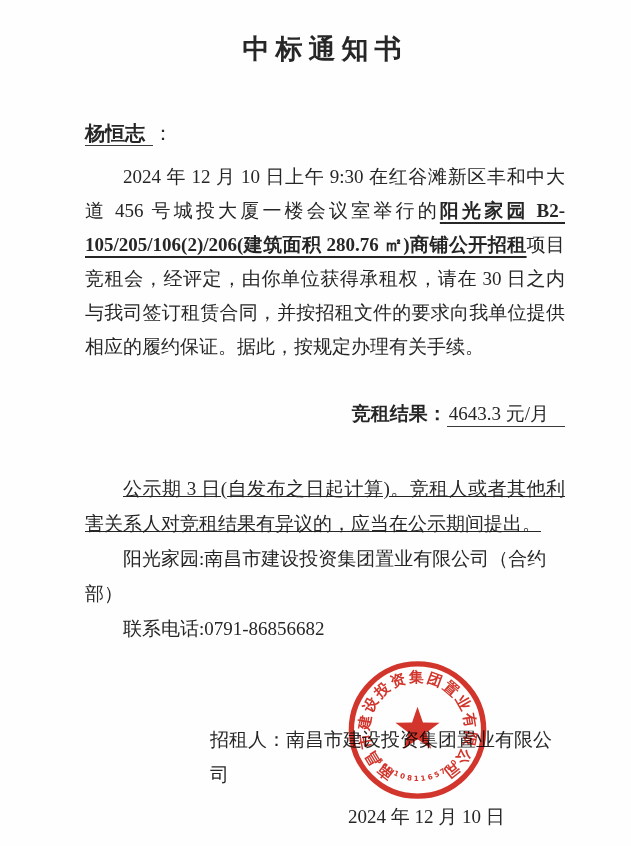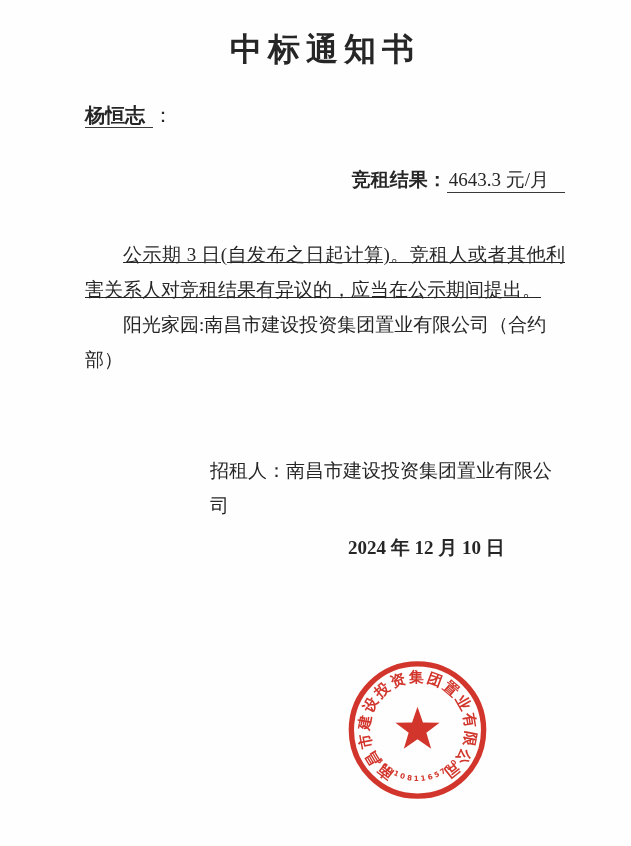--- a/index.html
+++ b/index.html
@@ -14,27 +14,27 @@
     background:#fefefe;
     overflow:hidden;
     font-family:"Liberation Serif","DejaVu Serif",serif;
     color:var(--ink);
     box-sizing:border-box;
     padding:26px 66px 0 85px;
   }
   .title{
     margin:4px 0 0 0;
     text-align:center;
-    font-size:32px;
+    font-size:27px;
     font-weight:bold;
     letter-spacing:6px;
     line-height:38px;
   }
   .salutation{
-    margin-top:32px;
+    margin-top:50px;
     font-size:20px;
     line-height:30px;
   }
   .recipient-name{
     font-weight:bold;
     border-bottom:1.6px solid #3a3a3a;
     padding:0 8px 1px 0;
   }
   .para{
     margin:0;
@@ -73,21 +73,20 @@
     margin-top:76px;
     font-size:19px;
   }
   .lessor-line{
     margin:0 0 0 125px;
     line-height:35px;
   }
   .date-line{
     margin:7px 0 0 263px;
     line-height:35px;
-    font-weight:bold;
   }
   .seal{
     position:absolute;
     left:346px;
     top:655px;
     width:143px;
     height:150px;
     mix-blend-mode:multiply;
     opacity:0.92;
     pointer-events:none;
@@ -113,29 +112,33 @@
 <body>
 
 <div class="page">
 
   <h1 class="title">中标通知书</h1>
 
   <div class="salutation">
     <span class="recipient-name">杨恒志</span><span>：</span>
   </div>
 
+  <p class="para para-1">
+    <span>2024 年 12 月 10 日上午 9:30 在红谷滩新区丰和中大道 456 号城投大厦一楼会议室举行的</span><span class="project-seg">阳光家园 B2-105/205/106(2)/206(建筑面积 280.76 ㎡)商铺公开招租</span><span>项目竞租会，经评定，由你单位获得承租权，请在 30 日之内与我司签订租赁合同，并按招租文件的要求向我单位提供相应的履约保证。据此，按规定办理有关手续。</span>
+  </p>
 
   <p class="result-line">
     <span class="result-label">竞租结果：</span><span class="result-value">4643.3 元/月</span>
   </p>
 
   <p class="para para-2">公示期 3 日(自发布之日起计算)。竞租人或者其他利害关系人对竞租结果有异议的，应当在公示期间提出。</p>
 
   <p class="plain-line">阳光家园:南昌市建设投资集团置业有限公司（合约部）</p>
 
+  <p class="plain-line">联系电话:0791-86856682</p>
 
   <div class="sign-block">
     <p class="lessor-line">招租人：南昌市建设投资集团置业有限公司</p>
     <p class="date-line">2024 年 12 月 10 日</p>
   </div>
 
   <svg class="seal" viewBox="0 0 160 160" aria-hidden="true">
     <circle class="seal-ring" cx="80" cy="80" r="74"></circle>
     <defs>
       <path id="seal-top-arc" d="M 57.2 128.9 A 54 54 0 1 1 102.8 128.9" fill="none"></path>

